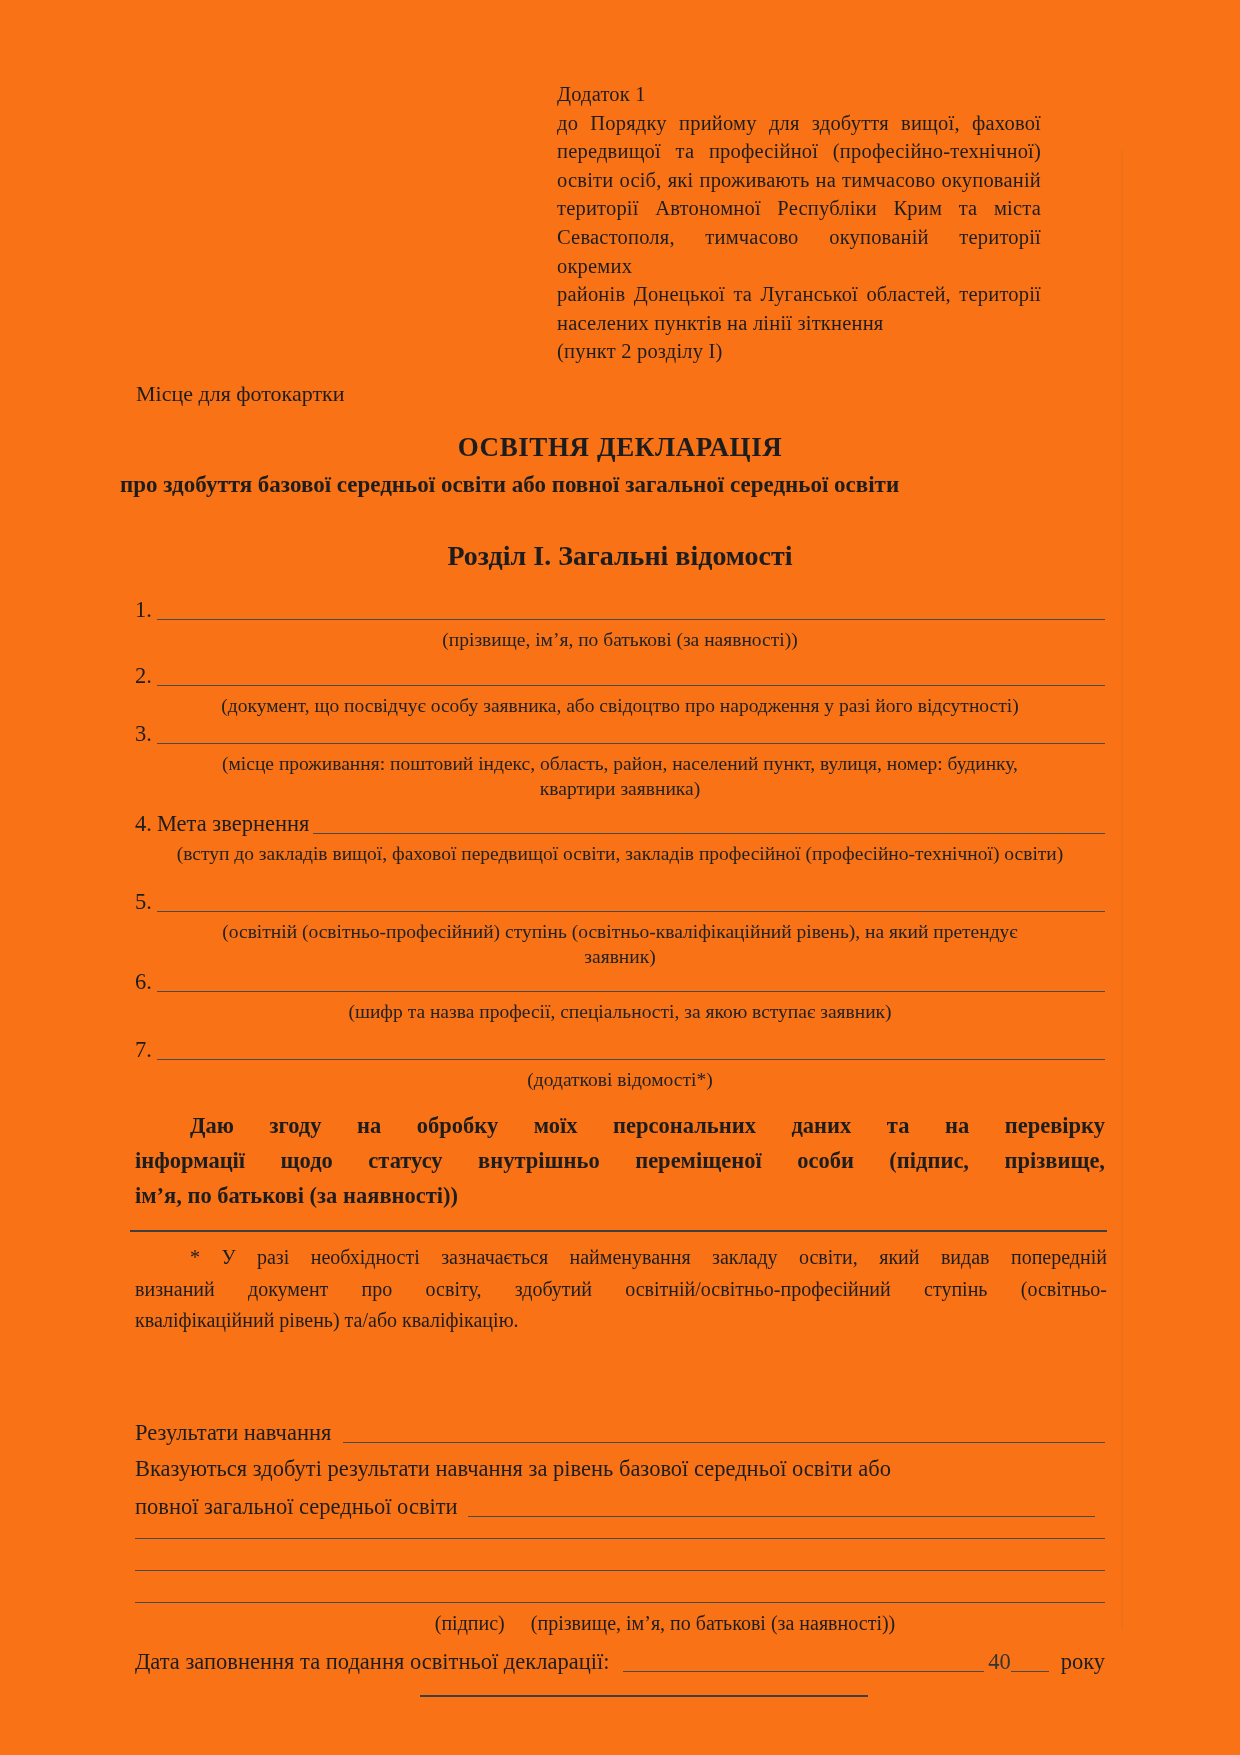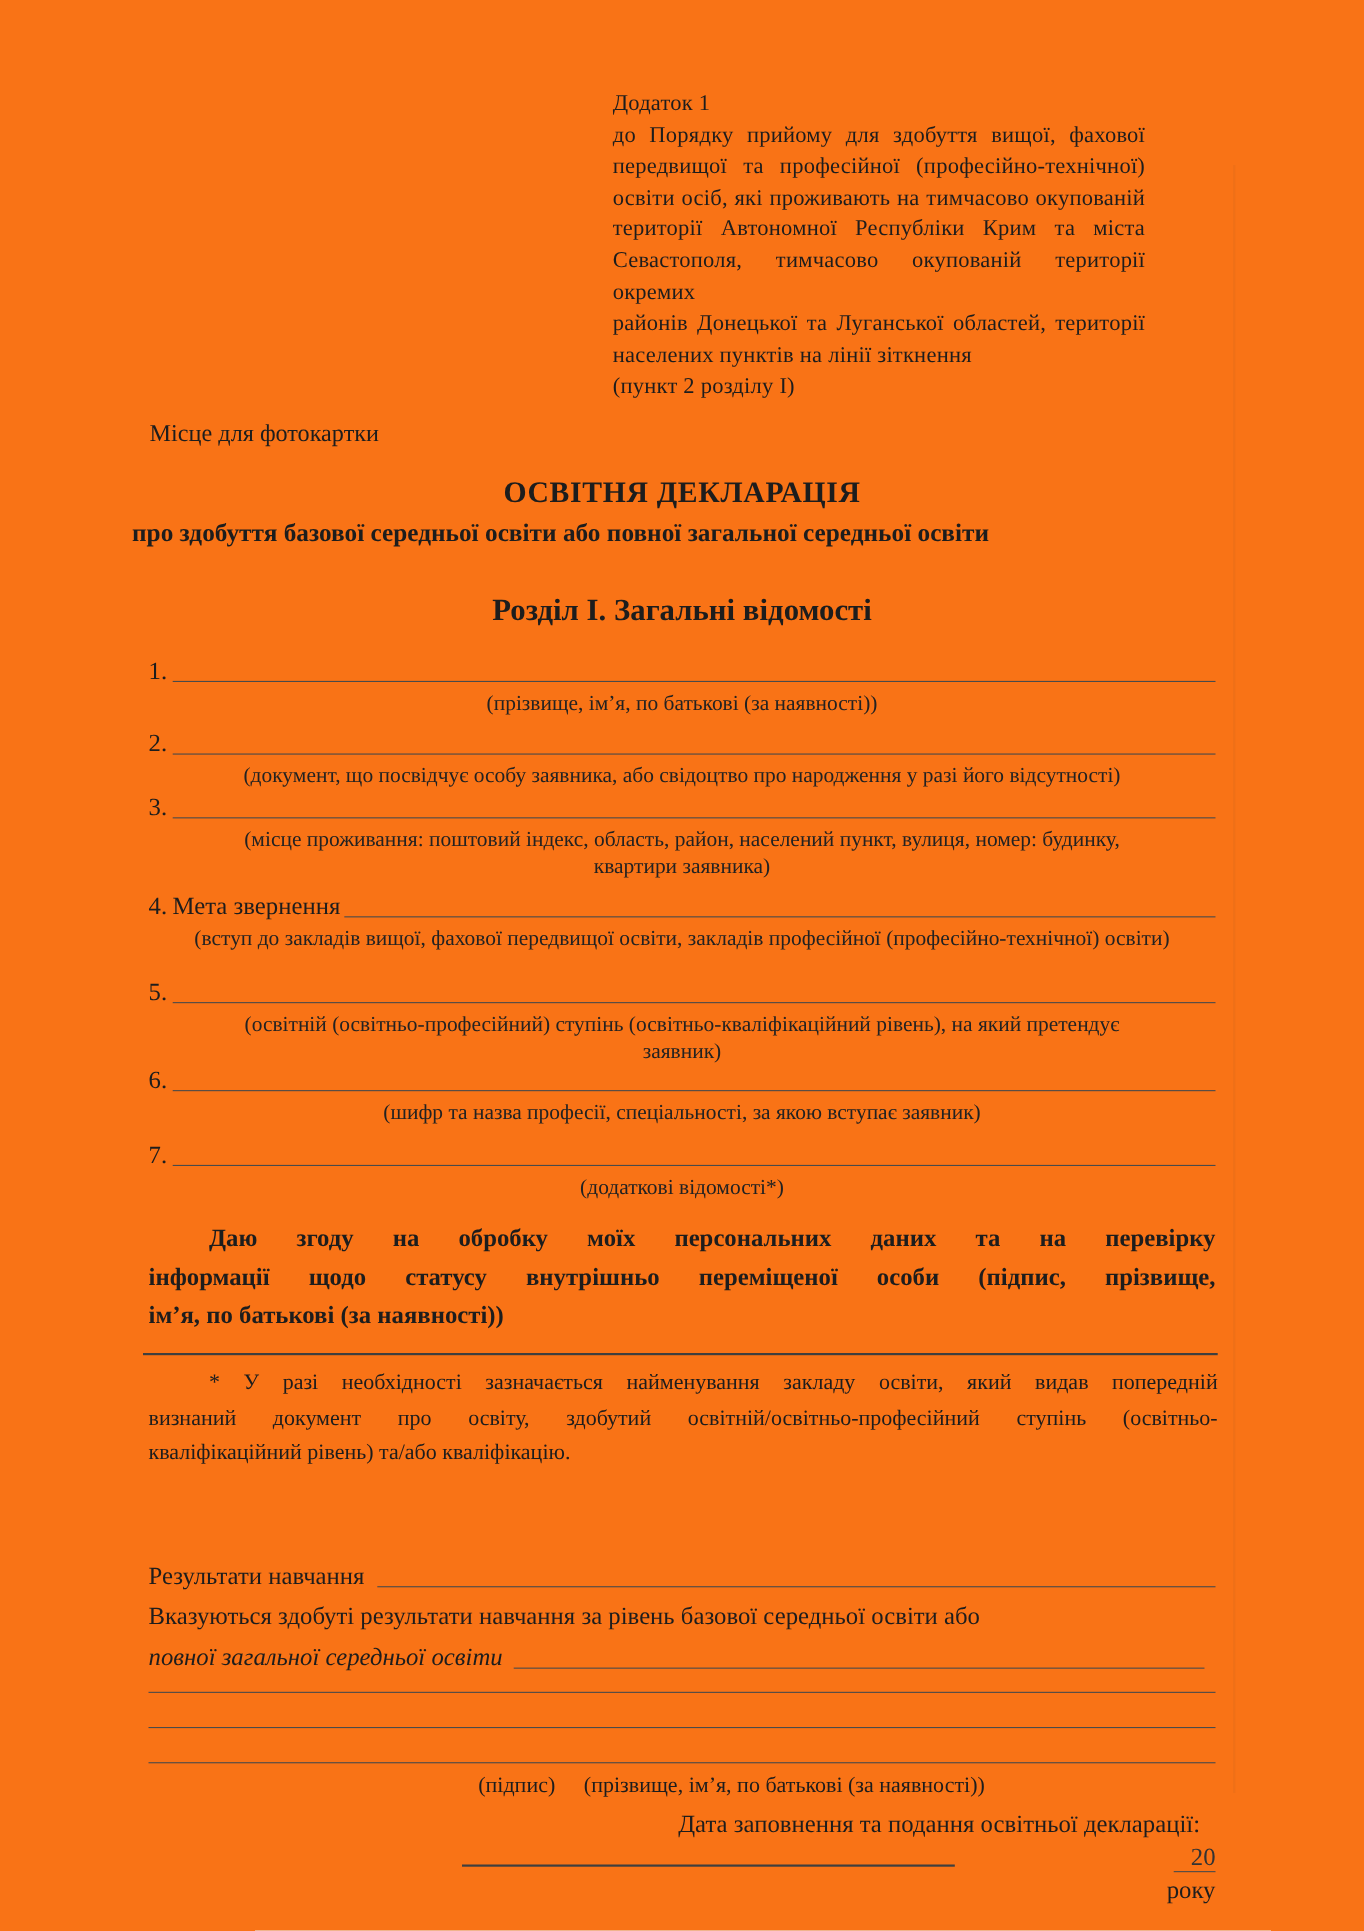--- a/index.html
+++ b/index.html
@@ -51,35 +51,35 @@
   .foot-sep{position:absolute;left:130px;top:1230px;width:977px;border-top:2px solid #3f3f3f;}
   .footnote{
     position:absolute;left:135px;top:1242px;width:972px;
     font-size:20px;line-height:31.5px;
   }
 
   .res-row{position:absolute;left:135px;top:1418px;width:970px;display:flex;align-items:flex-end;height:28px;font-size:22.5px;}
   .res-row .rlabel{margin-right:12px;}
   .res-note1{position:absolute;left:135px;top:1456px;width:980px;font-size:22.5px;}
   .res-note2{position:absolute;left:135px;top:1492px;width:970px;display:flex;align-items:flex-end;height:28px;font-size:22.5px;}
-  .res-note2 span{margin-right:10px;font-style:italic;}
+  .res-note2 span{margin-right:10px;}
 
   .blank-rule{position:absolute;left:135px;width:970px;border-top:1.6px solid #4a4a4a;}
   .br1{top:1538px;}
   .br2{top:1570px;}
   .br3{top:1602px;}
 
   .sign-caption{
     position:absolute;left:135px;top:1612px;width:970px;
     display:flex;justify-content:center;gap:26px;padding-left:90px;box-sizing:border-box;
     font-size:20px;
   }
   .date-row{
     position:absolute;left:135px;top:1645px;width:970px;
-    display:flex;align-items:flex-end;height:30px;font-size:22.5px;flex-direction:column;
+    display:flex;align-items:flex-end;height:30px;font-size:22.5px;
   }
   .date-row .dlabel{margin-right:14px;}
   .date-rule{flex:1 1 auto;border-bottom:1.6px solid #4a4a4a;margin-bottom:3px;}
   .date-year{margin-left:4px;color:#333;}
   .mini-rule{width:38px;border-bottom:1.6px solid #4a4a4a;margin-bottom:3px;}
   .date-suffix{margin-left:12px;}
 
   .bottom-rule{position:absolute;left:420px;top:1695px;width:448px;border-top:2px solid #3f3f3f;}
   .edge-shadow{position:absolute;left:1121px;top:150px;width:2px;height:1480px;background:rgba(60,50,50,0.05);}
 </style>
@@ -198,21 +198,21 @@
   <div class="blank-rule br3"></div>
 
   <div class="sign-caption">
     <span>(підпис)</span>
     <span>(прізвище, ім’я, по батькові (за наявності))</span>
   </div>
 
   <div class="date-row">
     <span class="dlabel">Дата заповнення та подання освітньої декларації:</span>
     <span class="date-rule"></span>
-    <span class="date-year">20</span>
+    <span class="date-year">40</span>
     <span class="mini-rule"></span>
     <span class="date-suffix">року</span>
   </div>
 
   <div class="bottom-rule"></div>
   <div class="edge-shadow"></div>
 
 </div>
 
 </body></html>

